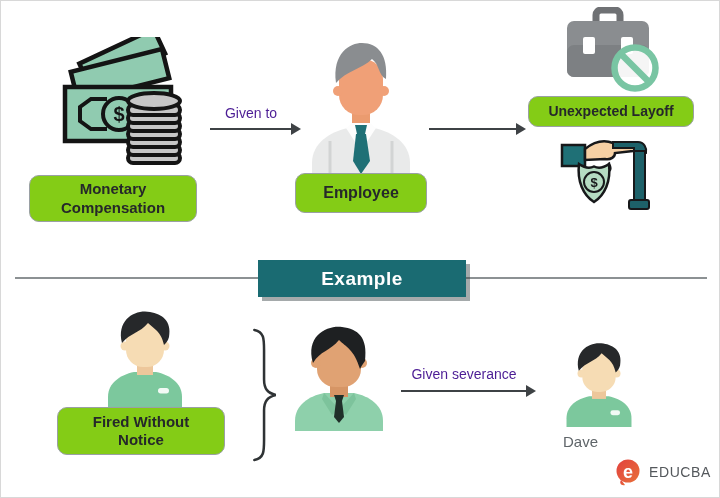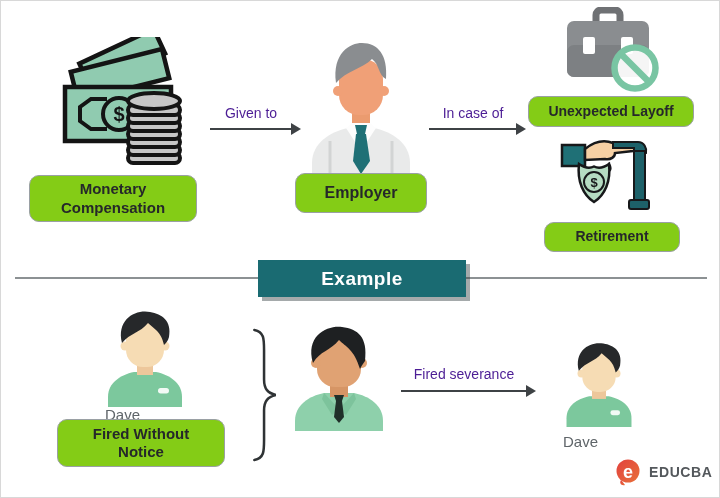--- a/index.html
+++ b/index.html
@@ -27,21 +27,21 @@
   .banner{
     position:absolute;left:257px;top:259px;width:208px;height:37px;z-index:2;
     background:var(--banner-teal);color:#fff;font-weight:bold;font-size:19px;
     display:flex;align-items:center;justify-content:center;letter-spacing:.5px;
     box-shadow:4px 4px 0 rgba(55,66,68,.45);
     text-align:center;
   }
   .name-label{position:absolute;color:var(--text-gray);font-size:15px}
   .name-label.bold{color:#2b2e30;font-size:16px}
   .educba{position:absolute;left:612px;top:456px;display:flex;align-items:center;gap:6px}
-  .educba-text{color:var(--logo-text);font-weight:bold;font-size:14px;letter-spacing:.6px}
+  .educba-text{color:var(--logo-text);font-weight:normal;font-size:14px;letter-spacing:.6px}
   svg{display:block}
 </style>
 </head>
 <body>
 
 <div class="stage">
 
   <svg class="abs" style="left:52px;top:36px" width="132" height="132" viewBox="0 0 132 132">
     <g fill="var(--money-green)" stroke="#141414" stroke-width="4.5">
       <rect x="28" y="8" width="82" height="27" transform="rotate(-25 69 21)"></rect>
@@ -81,24 +81,23 @@
     <polygon points="38,91 53,114 68,91 62,86 44,86" fill="#fdfdfd"></polygon>
     <rect x="31" y="22" width="44" height="56" rx="20" fill="#f0a077"></rect>
     <circle cx="30" cy="54" r="5" fill="#f0a077"></circle>
     <circle cx="76" cy="54" r="5" fill="#f0a077"></circle>
     <path d="M28,46 C24,16 42,6 54,6 C70,6 80,18 78,42 C70,38 72,28 64,22 C54,32 38,34 28,46 Z" fill="#8a8d90"></path>
     <polygon points="47,88 59,88 57,97 49,97" fill="var(--tie-teal)"></polygon>
     <polygon points="48,97 58,97 62,124 53,137 45,124" fill="var(--tie-teal)"></polygon>
   </svg>
 
   <div class="label-box bold" style="left:294px;top:172px;width:132px;height:40px;font-size:16px">
-    <span>Employer</span>
+    <span>Employee</span>
   </div>
 
-  <div class="flow-label" style="left:424px;top:104px;width:96px">In case of</div>
   <div class="arrow" style="left:428px;top:127px;width:88px"></div>
 
   <svg class="abs" style="left:558px;top:6px" width="100" height="88" viewBox="0 0 100 88">
     <rect x="37" y="3" width="24" height="18" rx="5" fill="none" stroke="#6f7174" stroke-width="7"></rect>
     <rect x="8" y="14" width="82" height="56" rx="7" fill="var(--briefcase-gray)"></rect>
     <rect x="8" y="38" width="82" height="32" rx="7" fill="#7d8083"></rect>
     <rect x="24" y="30" width="12" height="17" rx="2" fill="#ffffff"></rect>
     <rect x="62" y="30" width="12" height="17" rx="2" fill="#ffffff"></rect>
     <circle cx="76" cy="61" r="20.5" fill="rgba(255,255,255,0.92)" stroke="var(--no-entry-green)" stroke-width="6.5"></circle>
     <line x1="63" y1="48" x2="89" y2="74" stroke="var(--no-entry-green)" stroke-width="6.5"></line>
@@ -113,60 +112,57 @@
     <path d="M26,12 C36,4 46,3 54,6 L74,6 C80,6 80,13 74,14 L56,16 C56,20 52,23 46,22 L26,23 Z" fill="#f6d0a4" stroke="#17181a" stroke-width="2.5"></path>
     <path d="M54,5 L79,5 C85,5 88,11 87,16 L75,16 L75,11 L54,11 Z" fill="#1d6169" stroke="#17181a" stroke-width="2"></path>
     <rect x="75" y="14" width="11" height="50" fill="#1d6169" stroke="#17181a" stroke-width="2"></rect>
     <rect x="70" y="63" width="20" height="9" rx="2" fill="#1d6169" stroke="#17181a" stroke-width="2"></rect>
     <path d="M50,25 C53.5,29.5 53.5,34 50,35 C46.5,34 46.5,29.5 50,25 Z" fill="#17181a"></path>
     <path d="M20,27 C25,30.5 31,31.5 35,29.5 C39,31.5 45,30.5 50,27 C52,44 46,58 35,65 C24,58 18,44 20,27 Z" fill="var(--shield-green)" stroke="#17181a" stroke-width="2.5"></path>
     <circle cx="35" cy="45" r="10" fill="none" stroke="#17181a" stroke-width="2"></circle>
     <text x="35" y="50" font-size="13" font-weight="bold" fill="#17181a" text-anchor="middle">$</text>
   </svg>
 
-  <div class="label-box semi" style="left:543px;top:221px;width:136px;height:30px;font-size:14px">
-    <span>Retirement</span>
-  </div>
 
   <div class="divider"></div>
   <div class="banner">Example</div>
 
   <svg class="abs" style="left:103px;top:308px" width="82" height="98" viewBox="0 0 82 98">
     <path d="M4,98 L4,88 C4,74 16,66 30,63 L52,63 C66,66 78,74 78,88 L78,98 Z" fill="var(--shirt-green)"></path>
     <rect x="54" y="79" width="11" height="5.5" rx="2.7" fill="#ffffff" opacity=".9"></rect>
     <rect x="33" y="48" width="16" height="18" fill="#edc79b"></rect>
     <rect x="22" y="12" width="38" height="46" rx="17" fill="#f6dcb4"></rect>
     <circle cx="21" cy="37" r="4.5" fill="#f6dcb4"></circle>
     <circle cx="61" cy="37" r="4.5" fill="#f6dcb4"></circle>
     <path d="M18,34 C12,10 32,0 46,3 C58,5 68,12 65,28 C64,32 62,34 60,36 C57,22 50,20 44,14 C36,24 26,24 18,34 Z" fill="#26282a"></path>
   </svg>
   <div class="name-label" style="left:104px;top:405px;width:80px">Dave</div>
 
-  <div class="label-box bold" style="left:56px;top:418px;width:168px;height:48px;font-size:15px;padding:0 19px">
+  <div class="label-box bold" style="left:56px;top:406px;width:168px;height:48px;font-size:15px;padding:0 19px">
     <span>Fired Without Notice</span>
   </div>
 
   <svg class="abs" style="left:250px;top:326px" width="30" height="136" viewBox="0 0 30 140">
     <path d="M3,3 C13,5 13,12 13,24 L13,54 C13,64 17,68 25,70 C17,72 13,76 13,86 L13,116 C13,128 13,135 3,137" fill="none" stroke="#2f3335" stroke-width="2.6" stroke-linecap="round"></path>
   </svg>
 
   <svg class="abs" style="left:291px;top:322px" width="94" height="108" viewBox="0 0 94 108">
     <path d="M3,108 L3,98 C3,82 17,73 32,70 L62,70 C77,73 91,82 91,98 L91,108 Z" fill="var(--employer-green)"></path>
     <polygon points="32,70 47,86 40,92 30,76" fill="#7dc39c"></polygon>
     <polygon points="62,70 47,86 54,92 64,76" fill="#7dc39c"></polygon>
     <rect x="38" y="52" width="18" height="22" fill="#d69565"></rect>
     <rect x="25" y="14" width="44" height="50" rx="18" fill="#e0a273"></rect>
     <circle cx="24" cy="40" r="5" fill="#e0a273"></circle>
     <circle cx="70" cy="40" r="5" fill="#e0a273"></circle>
     <path d="M21,40 C13,12 36,2 50,4 C66,6 76,14 73,38 C70,42 69,44 68,46 C62,26 54,24 47,17 C38,28 28,28 21,40 Z" fill="#1e2022"></path>
     <polygon points="42,72 52,72 50,78 44,78" fill="#20302a"></polygon>
     <polygon points="44,78 50,78 52,94 47,100 42,94" fill="#20302a"></polygon>
   </svg>
 
-  <div class="flow-label" style="left:395px;top:365px;width:136px">Fired severance</div>
+  <div class="flow-label" style="left:395px;top:365px;width:136px">Given severance</div>
   <div class="arrow" style="left:400px;top:389px;width:126px"></div>
 
   <svg class="abs" style="left:562px;top:336px" width="72" height="94" viewBox="0 0 82 98">
     <path d="M4,98 L4,88 C4,74 16,66 30,63 L52,63 C66,66 78,74 78,88 L78,98 Z" fill="var(--shirt-green)"></path>
     <rect x="54" y="79" width="11" height="5.5" rx="2.7" fill="#ffffff" opacity=".9"></rect>
     <rect x="33" y="48" width="16" height="18" fill="#edc79b"></rect>
     <rect x="22" y="12" width="38" height="46" rx="17" fill="#f6dcb4"></rect>
     <circle cx="21" cy="37" r="4.5" fill="#f6dcb4"></circle>
     <circle cx="61" cy="37" r="4.5" fill="#f6dcb4"></circle>
     <path d="M18,34 C12,10 32,0 46,3 C58,5 68,12 65,28 C64,32 62,34 60,36 C57,22 50,20 44,14 C36,24 26,24 18,34 Z" fill="#26282a"></path>

